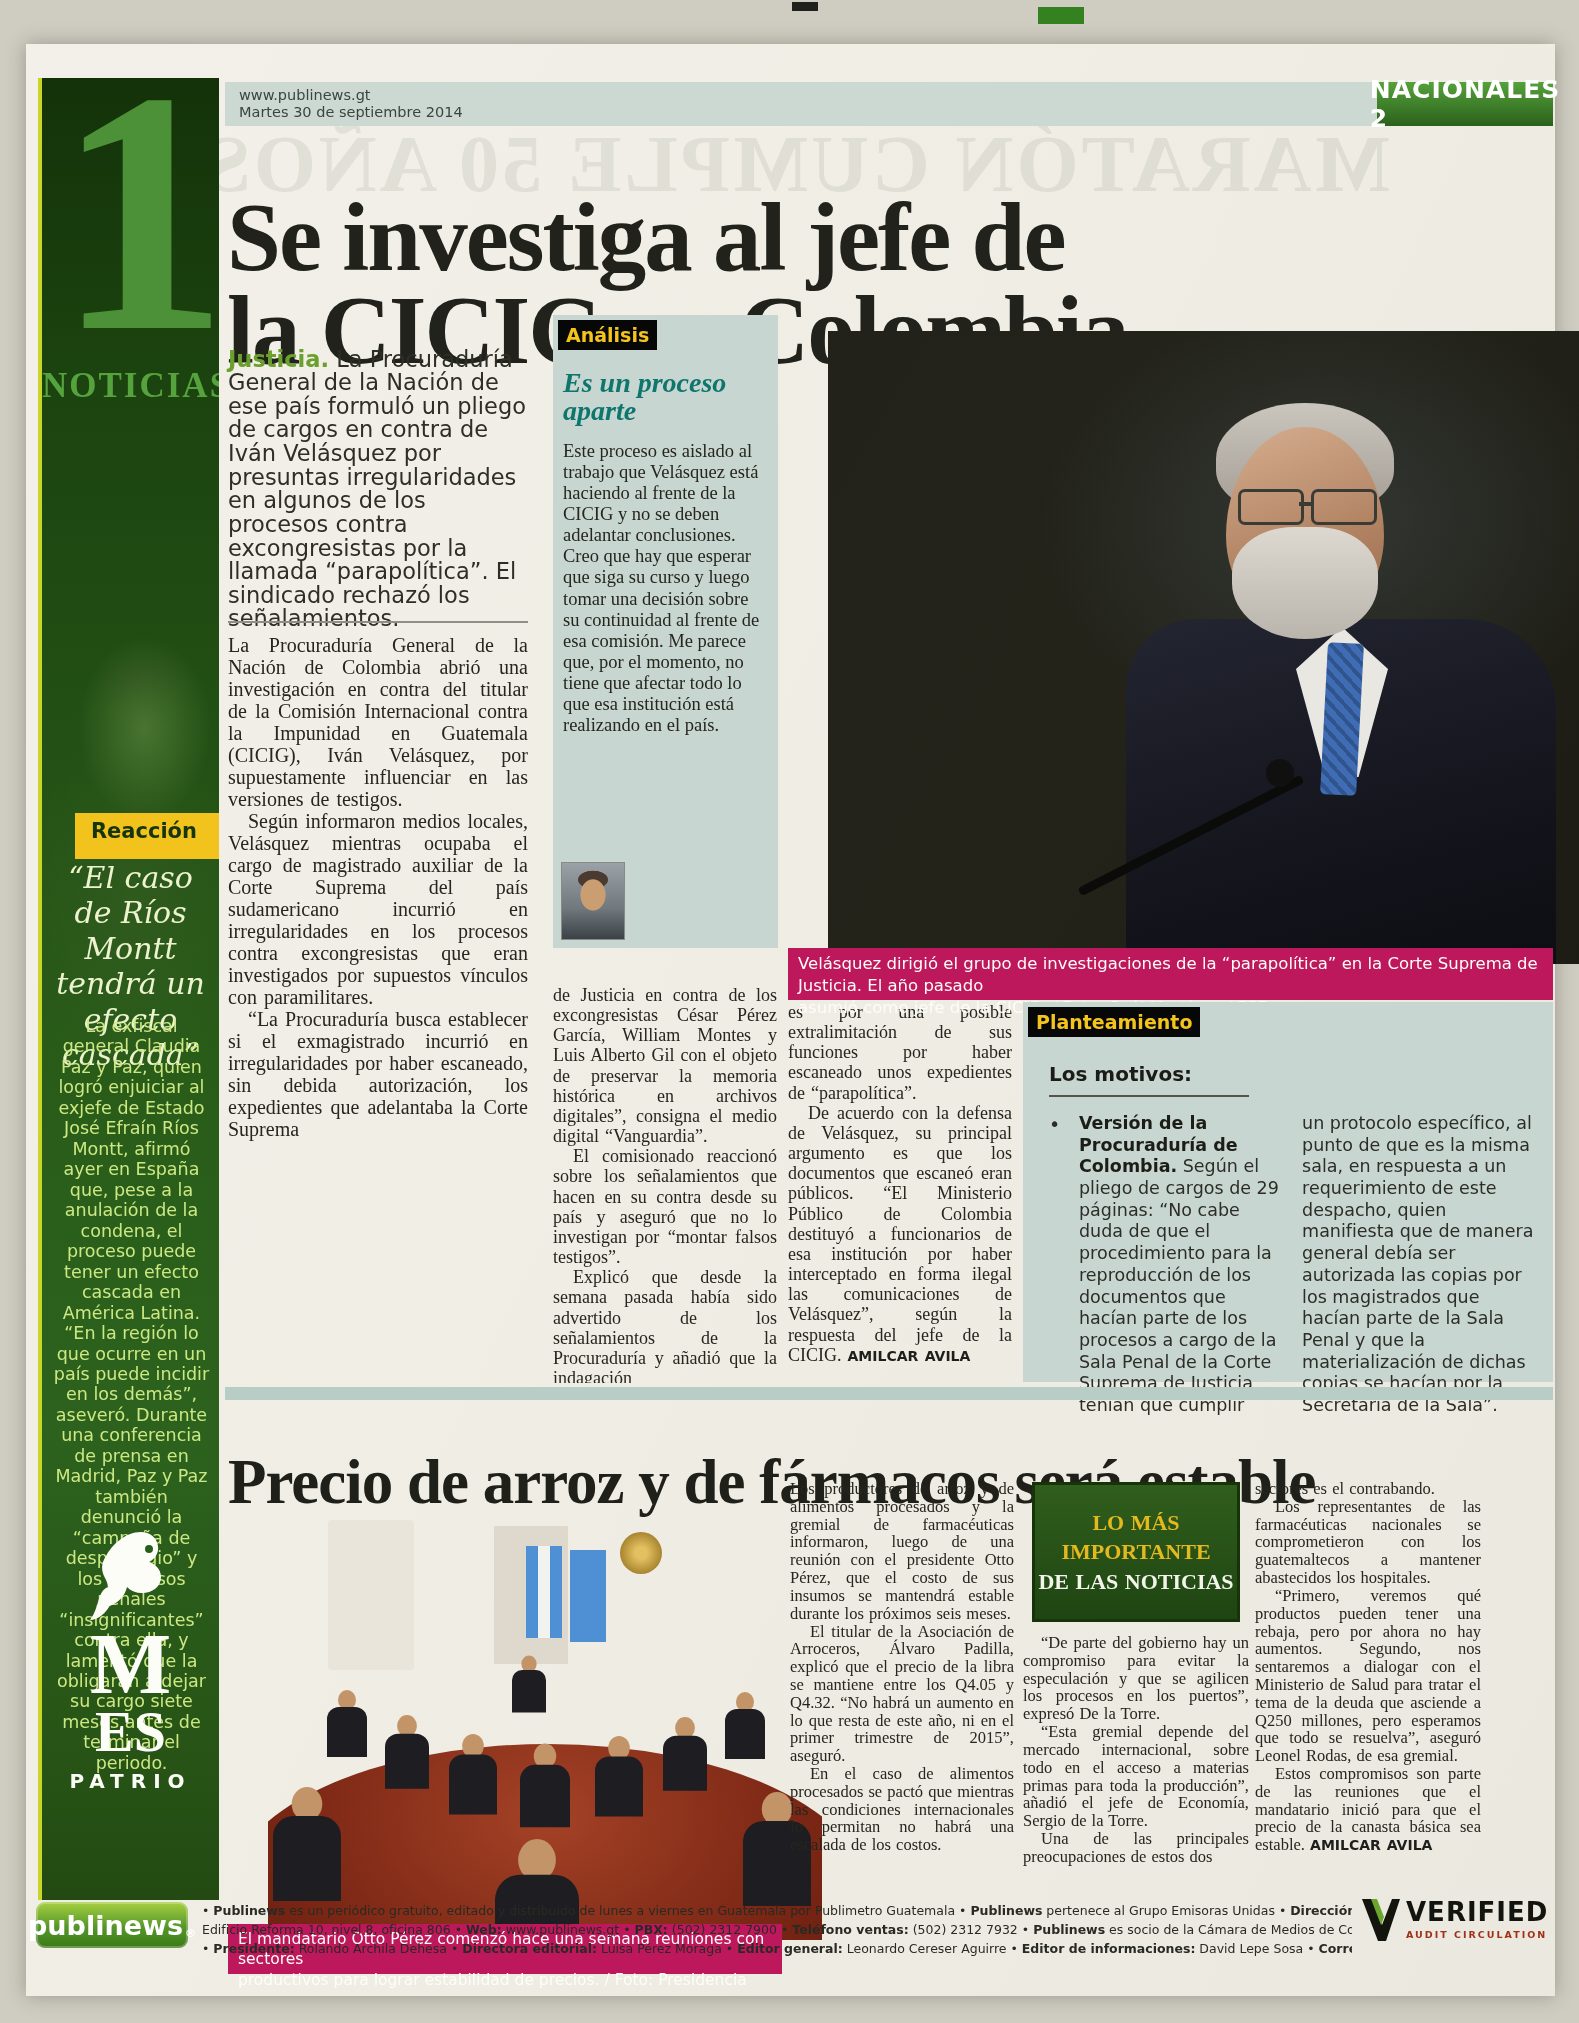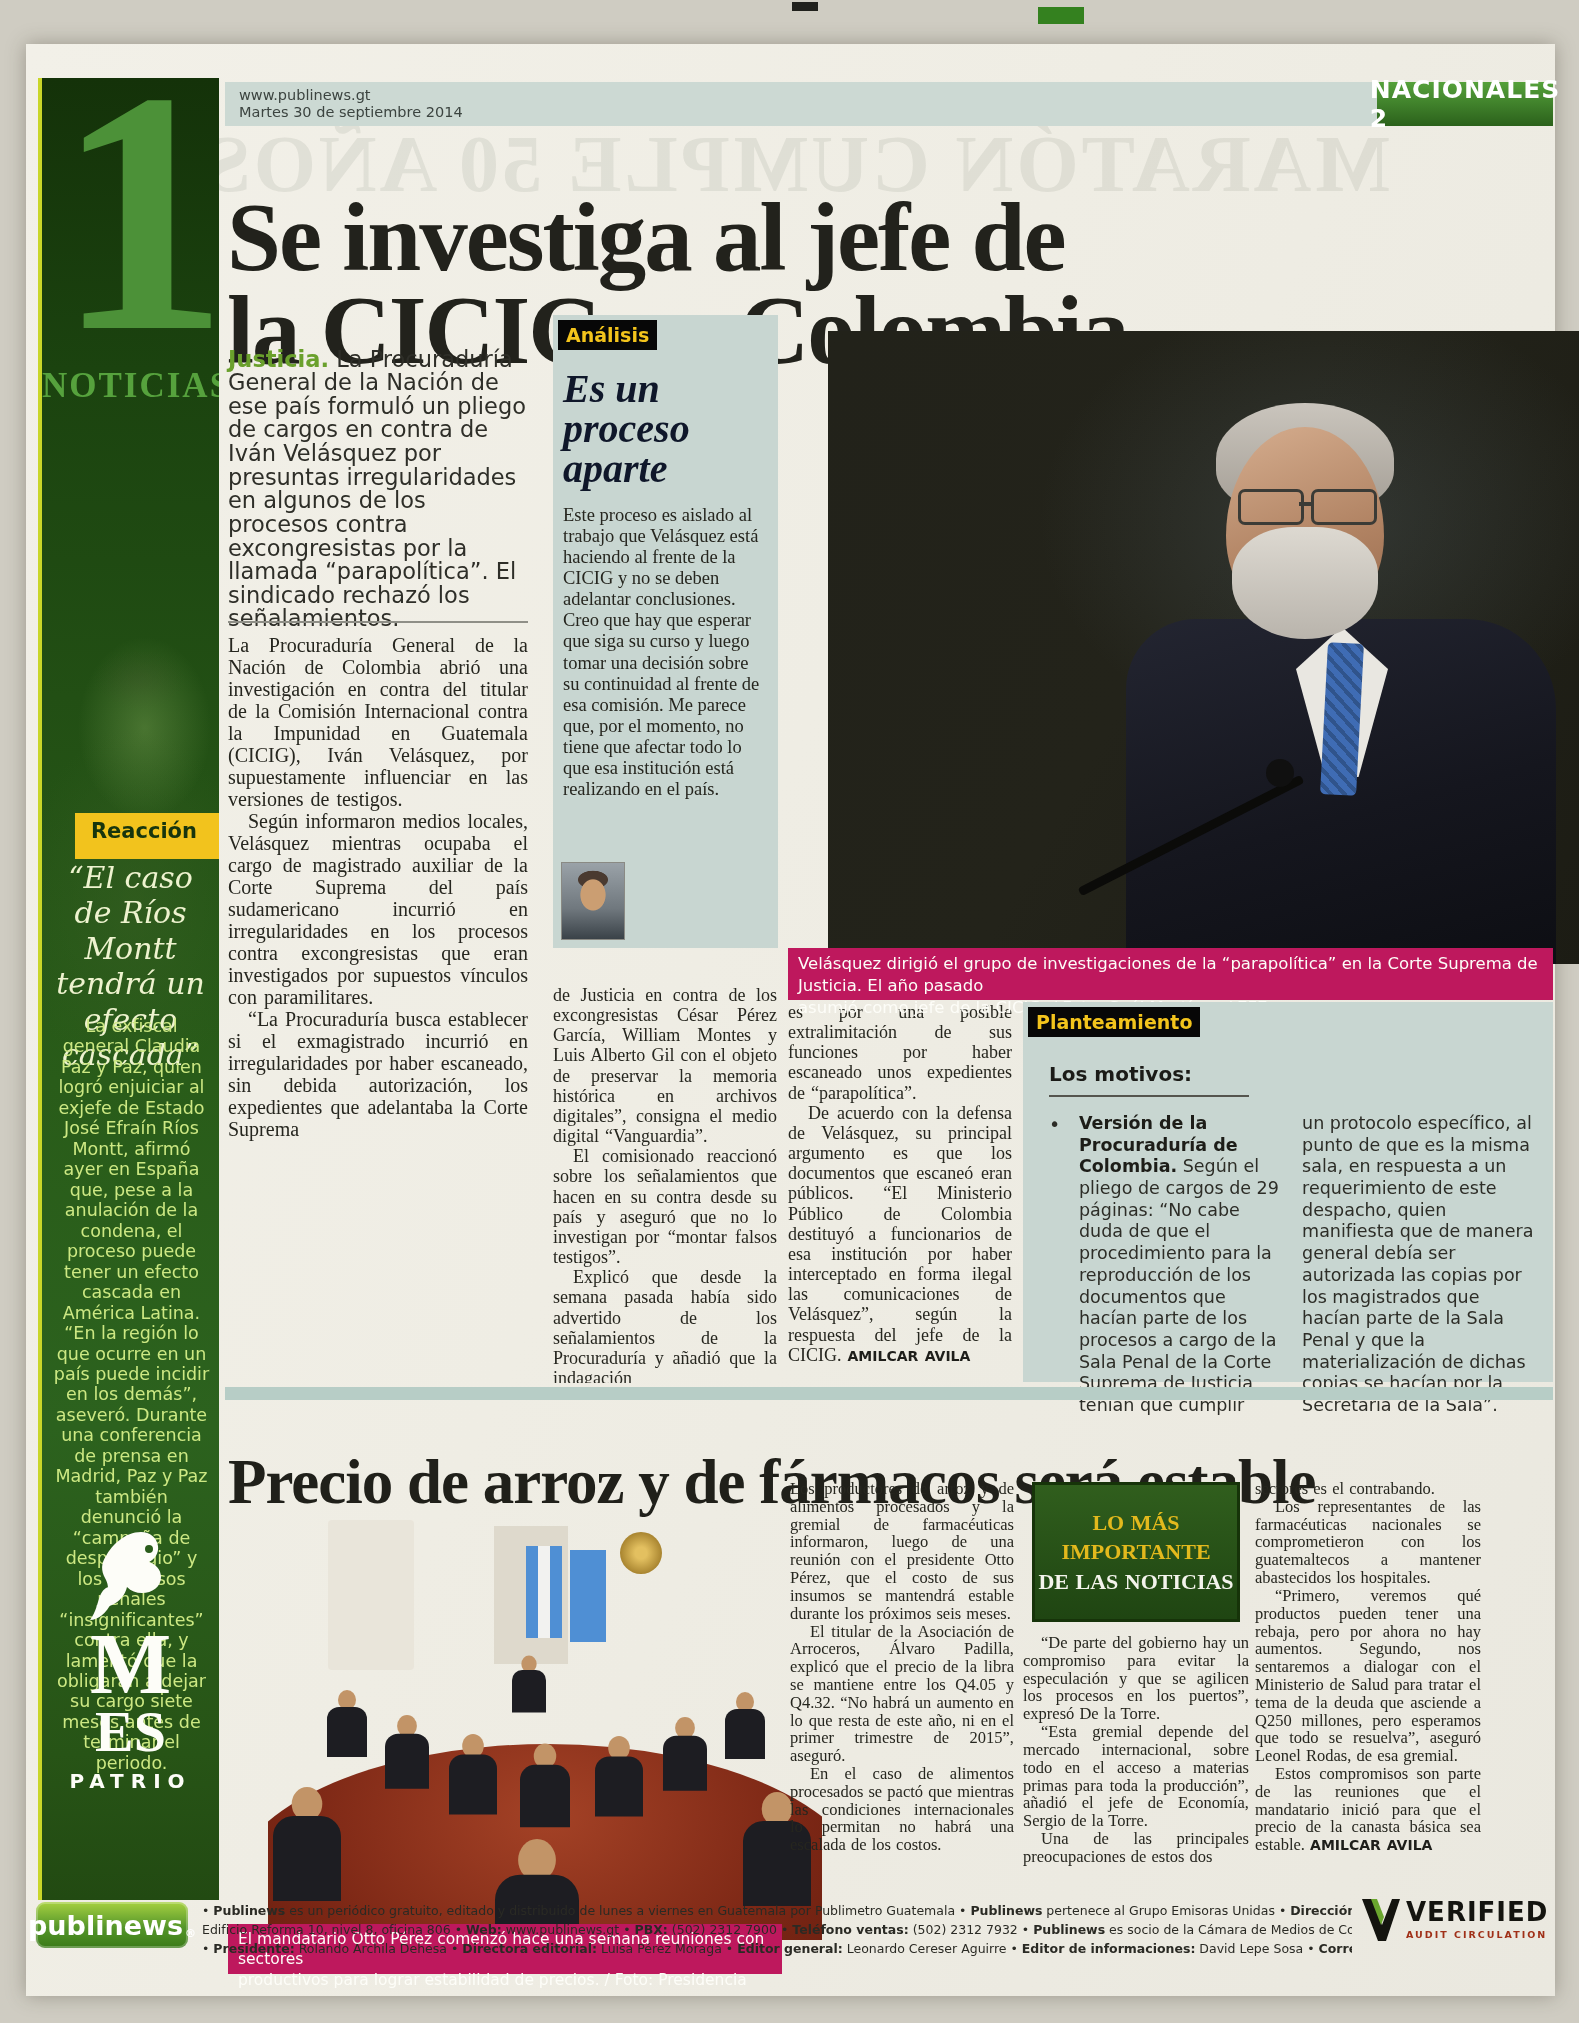--- a/index.html
+++ b/index.html
@@ -114,21 +114,21 @@
   .analysis{
     position:absolute;left:553px;top:315px;width:225px;height:633px;
     background:#c8d6d1;
   }
   .tag{
     position:absolute;top:5px;left:5px;background:#070707;color:#f3c41c;
     font-weight:bold;font-size:19px;padding:4px 8px;
   }
   .an-title{
     margin:54px 10px 0 10px;font-family:"Liberation Serif",serif;
-    font-style:italic;font-weight:bold;font-size:40px;line-height:1.0;color:#0f172a;
+    font-style:italic;font-weight:bold;font-size:28px;line-height:1.0;color:#0f766e;
   }
   .an-body{
     margin:16px 10px 0 10px;font-family:"Liberation Serif",serif;
     font-size:18.5px;line-height:1.14;color:#26261f;
   }
   .an-byline{position:absolute;bottom:8px;left:8px;right:2px;display:flex;gap:9px;}
   .an-photo{
     width:62px;height:76px;flex:0 0 auto;border:1px solid #8a8a84;
     background:
       radial-gradient(21px 26px at 50% 42%, #cb9e72 0 58%, transparent 62%),

